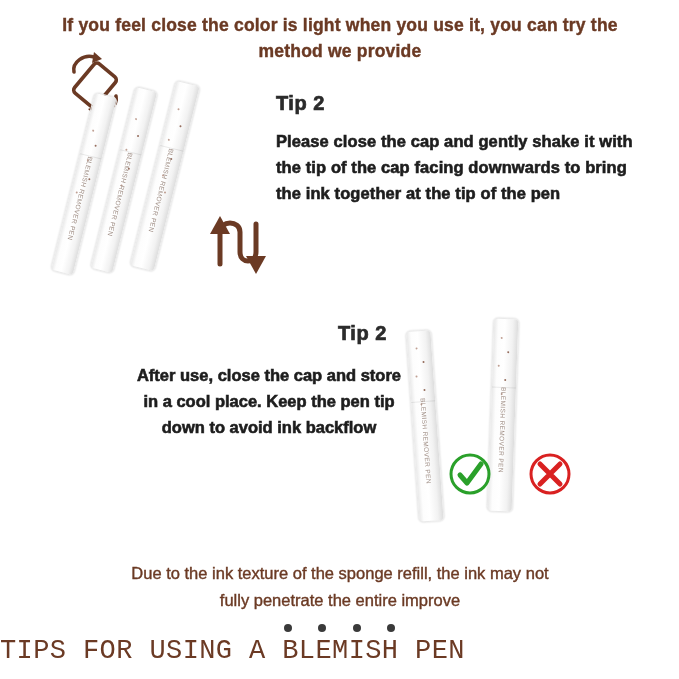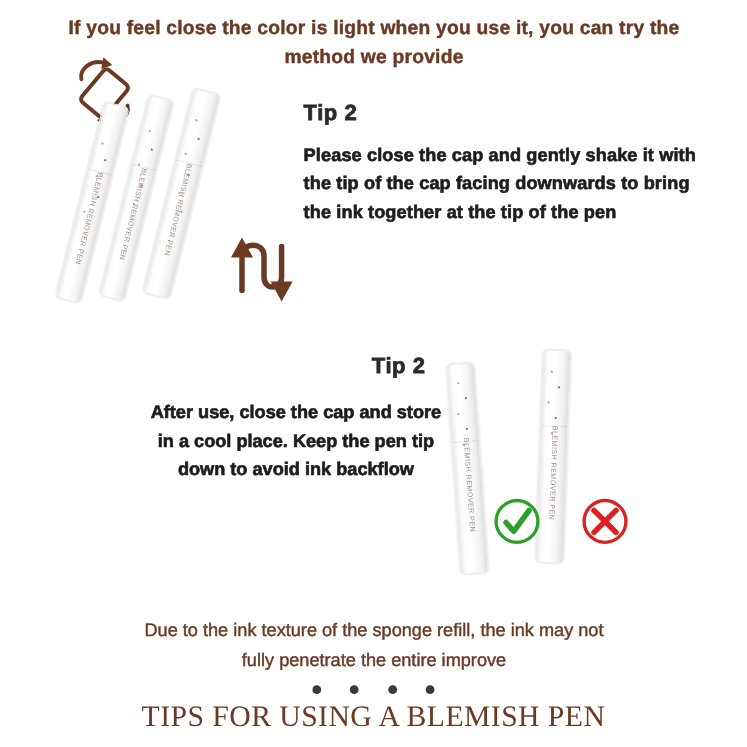--- a/index.html
+++ b/index.html
@@ -130,25 +130,25 @@
     height: 8px;
     border-radius: 50%;
     background: #3a3a3a;
     margin: 0 11px;
   }
   .bottom-title {
     position: absolute;
     top: 636px;
     left: 0;
     width: 679px;
-    text-align: center;
+    text-align: left;
     color: #6b3a24;
     font-size: 27px;
     letter-spacing: 0.4px;
-    font-family: Liberation Serif, serif;
+    font-family: Liberation Mono, monospace;
   }
 
   
   .pen {
     position: absolute;
     background: linear-gradient(to right, #e9e9e9 0%, #fdfdfd 18%, #ffffff 45%, #f2f2f2 78%, #dddddd 100%);
     border-radius: 5px;
     box-shadow: 0 0 2px rgba(0,0,0,0.18);
     border: 1px solid #eaeaea;
   }

